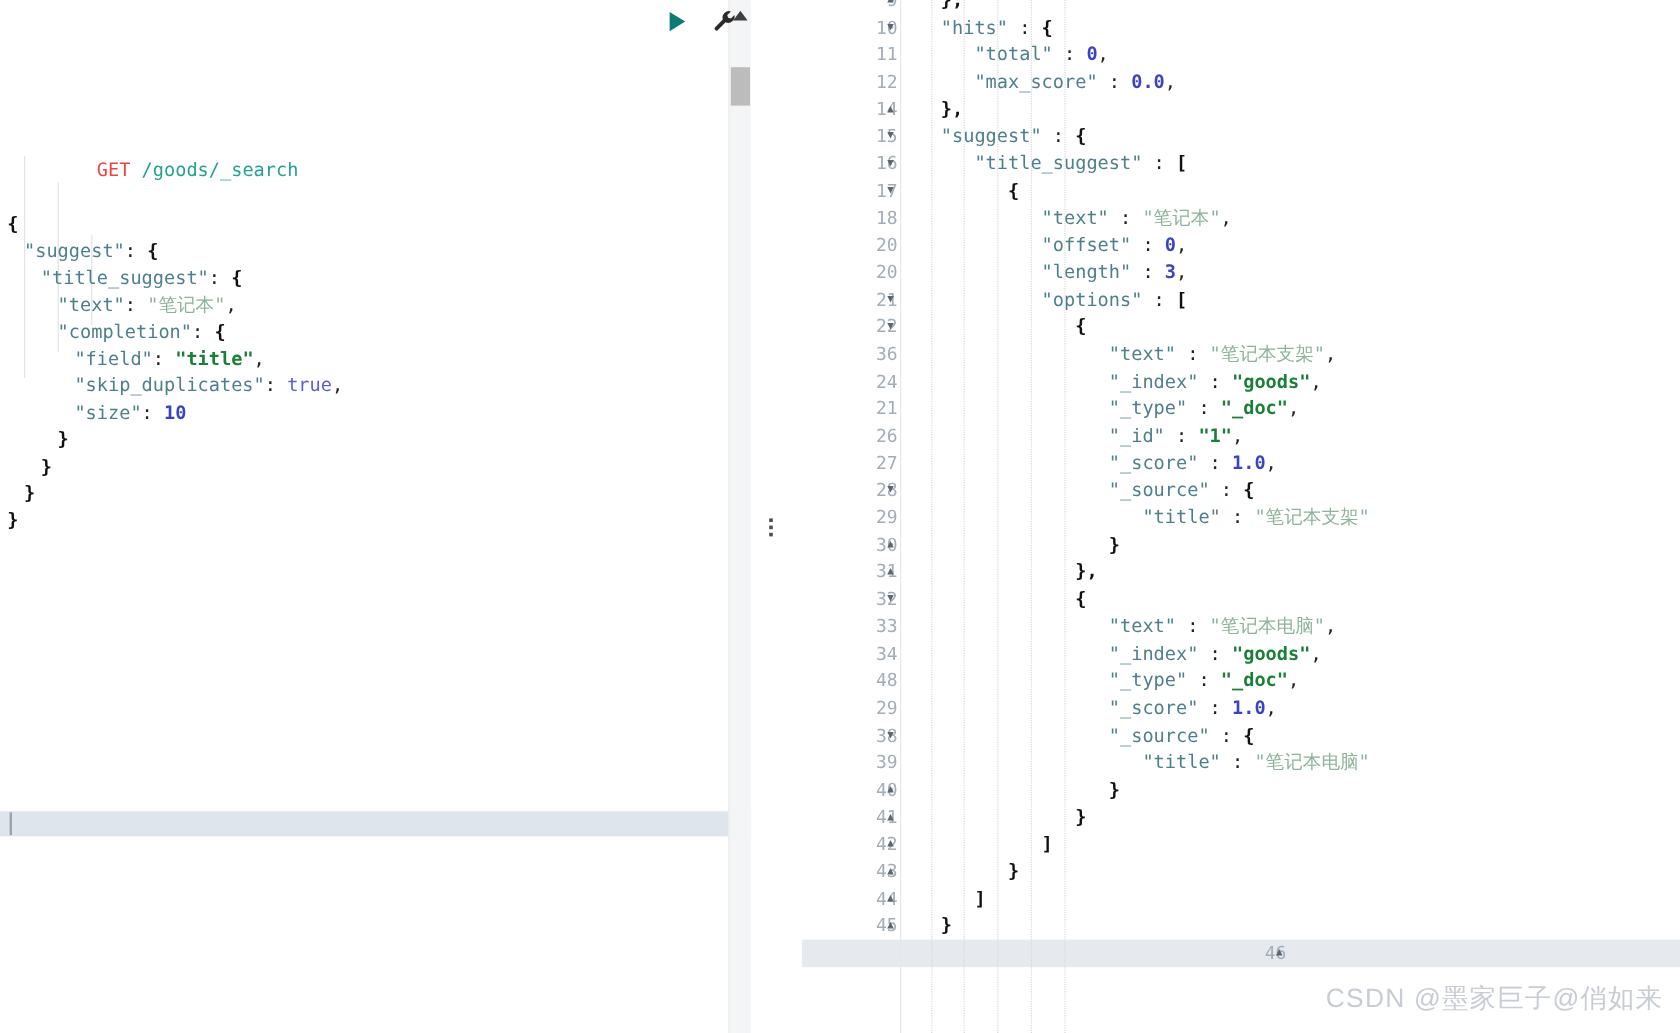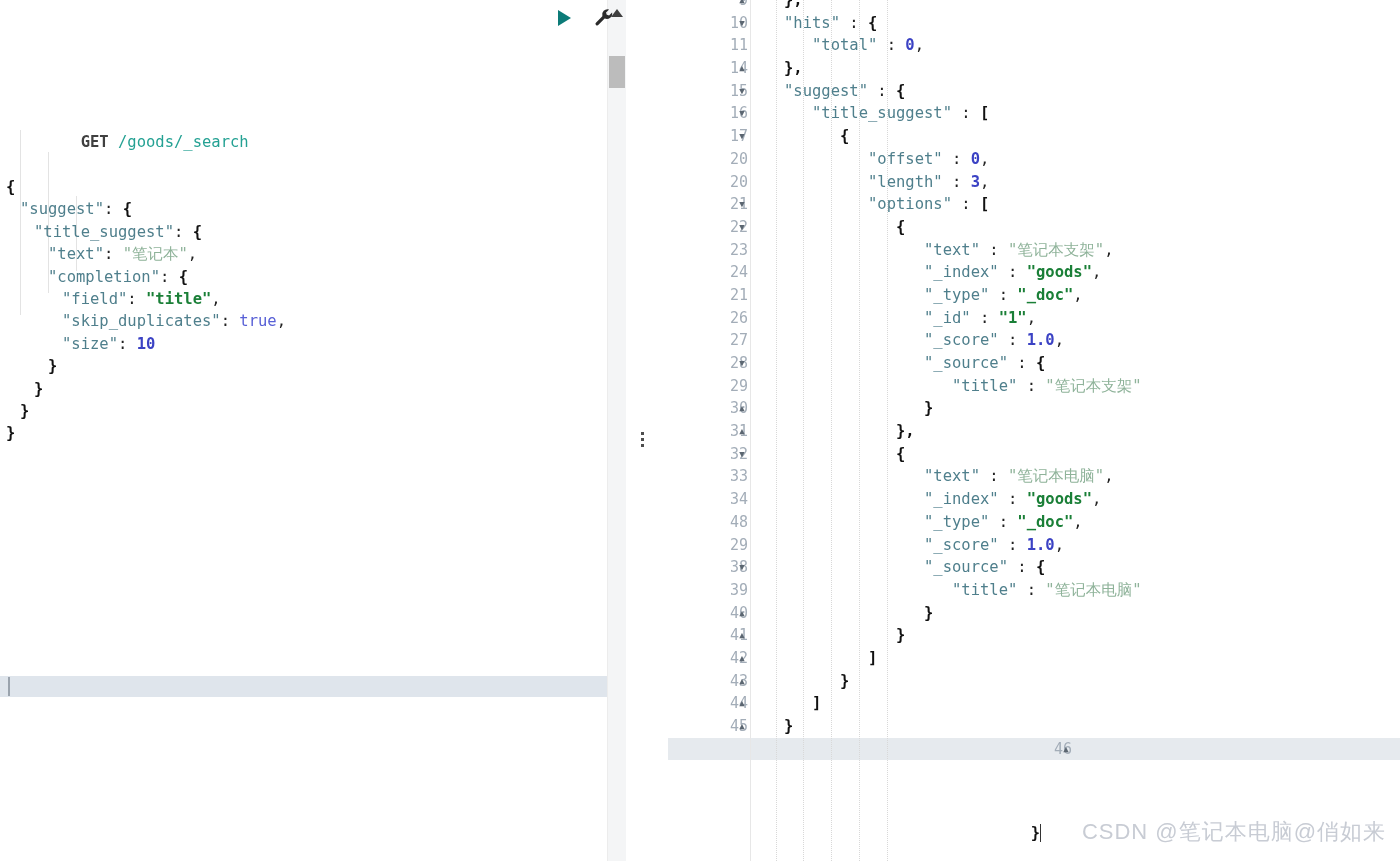--- a/index.html
+++ b/index.html
@@ -221,21 +221,21 @@
   .rguide {
     position: absolute;
     top: 0;
     bottom: 0;
     width: 0px;
     border-left: 1px dotted #d8d8d8;
     z-index: 1;
   }
 
   
-  .t-method  { color: #404040; font-weight: bold; }
+  .t-method  { color: #ef4444; font-weight: normal; }
   .t-url     { color: #24a193; }
   .t-key     { color: #4f7f8c; }
   .t-str     { color: #1a7f37; font-weight: bold; }
   .t-cjk     { color: #8fb39a; }
   .t-num     { color: #3b42c4; font-weight: bold; }
   .t-bool    { color: #5860d6; }
   .t-punc    { color: #222; }
   .t-brace   { color: #111; font-weight: bold; }
 
   
@@ -319,53 +319,61 @@
         </div>
         <div class="resp-row">
           <div class="gutter">10<span class="fold">▼</span></div>
           <div class="code"><span style="display: inline-block; width: 28px;"></span><span class="t-key">"hits"</span><span class="t-punc"> : </span><span class="t-brace">{</span></div>
         </div>
         <div class="resp-row">
           <div class="gutter">11</div>
           <div class="code"><span style="display: inline-block; width: 56px;"></span><span class="t-key">"total"</span><span class="t-punc"> : </span><span class="t-num">0</span><span class="t-punc">,</span></div>
         </div>
         <div class="resp-row">
+          <div class="gutter">12</div>
+          <div class="code"><span style="display: inline-block; width: 56px;"></span><span class="t-key">"max_score"</span><span class="t-punc"> : </span><span class="t-num">0.0</span><span class="t-punc">,</span></div>
+        </div>
+        <div class="resp-row">
           <div class="gutter">14<span class="fold">▲</span></div>
           <div class="code"><span style="display: inline-block; width: 28px;"></span><span class="t-brace">},</span></div>
         </div>
         <div class="resp-row">
           <div class="gutter">15<span class="fold">▼</span></div>
           <div class="code"><span style="display: inline-block; width: 28px;"></span><span class="t-key">"suggest"</span><span class="t-punc"> : </span><span class="t-brace">{</span></div>
         </div>
         <div class="resp-row">
           <div class="gutter">16<span class="fold">▼</span></div>
           <div class="code"><span style="display: inline-block; width: 56px;"></span><span class="t-key">"title_suggest"</span><span class="t-punc"> : </span><span class="t-brace">[</span></div>
         </div>
         <div class="resp-row">
           <div class="gutter">17<span class="fold">▼</span></div>
           <div class="code"><span style="display: inline-block; width: 84px;"></span><span class="t-brace">{</span></div>
         </div>
         <div class="resp-row">
+          <div class="gutter">18</div>
+          <div class="code"><span style="display: inline-block; width: 112px;"></span><span class="t-key">"text"</span><span class="t-punc"> : </span><span class="t-cjk">"笔记本"</span><span class="t-punc">,</span></div>
+        </div>
+        <div class="resp-row">
           <div class="gutter">20</div>
           <div class="code"><span style="display: inline-block; width: 112px;"></span><span class="t-key">"offset"</span><span class="t-punc"> : </span><span class="t-num">0</span><span class="t-punc">,</span></div>
         </div>
         <div class="resp-row">
           <div class="gutter">20</div>
           <div class="code"><span style="display: inline-block; width: 112px;"></span><span class="t-key">"length"</span><span class="t-punc"> : </span><span class="t-num">3</span><span class="t-punc">,</span></div>
         </div>
         <div class="resp-row">
           <div class="gutter">21<span class="fold">▼</span></div>
           <div class="code"><span style="display: inline-block; width: 112px;"></span><span class="t-key">"options"</span><span class="t-punc"> : </span><span class="t-brace">[</span></div>
         </div>
         <div class="resp-row">
           <div class="gutter">22<span class="fold">▼</span></div>
           <div class="code"><span style="display: inline-block; width: 140px;"></span><span class="t-brace">{</span></div>
         </div>
         <div class="resp-row">
-          <div class="gutter">23</div>
+          <div class="gutter">36</div>
           <div class="code"><span style="display: inline-block; width: 168px;"></span><span class="t-key">"text"</span><span class="t-punc"> : </span><span class="t-cjk">"笔记本支架"</span><span class="t-punc">,</span></div>
         </div>
         <div class="resp-row">
           <div class="gutter">24</div>
           <div class="code"><span style="display: inline-block; width: 168px;"></span><span class="t-key">"_index"</span><span class="t-punc"> : </span><span class="t-str">"goods"</span><span class="t-punc">,</span></div>
         </div>
         <div class="resp-row">
           <div class="gutter">21</div>
           <div class="code"><span style="display: inline-block; width: 168px;"></span><span class="t-key">"_type"</span><span class="t-punc"> : </span><span class="t-str">"_doc"</span><span class="t-punc">,</span></div>
         </div>
@@ -444,16 +452,16 @@
         <div class="resp-row">
           <div class="gutter">45<span class="fold">▲</span></div>
           <div class="code"><span style="display: inline-block; width: 28px;"></span><span class="t-brace">}</span></div>
         </div>
         <div class="resp-row active">
           <div class="gutter">46<span class="fold">▲</span></div>
           <div class="code"><span class="t-brace">}</span><span style="display: inline-block; width: 1px; height: 18px; background: rgb(51, 51, 51); vertical-align: middle;"></span></div>
         </div>
       </div>
 
-    <div class="watermark">CSDN @笔记本电脑@俏如来</div>
+    <div class="watermark">CSDN @墨家巨子@俏如来</div>
   </div>
 
 </div>
 
 </body></html>

